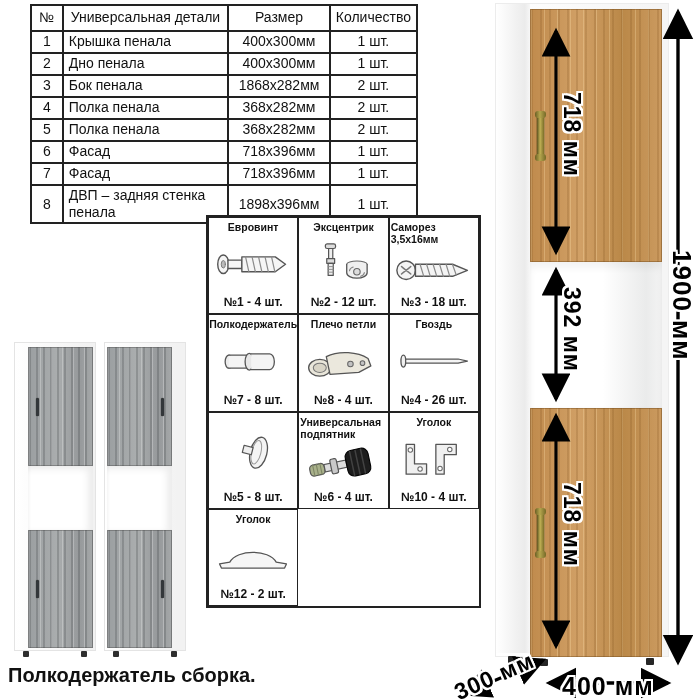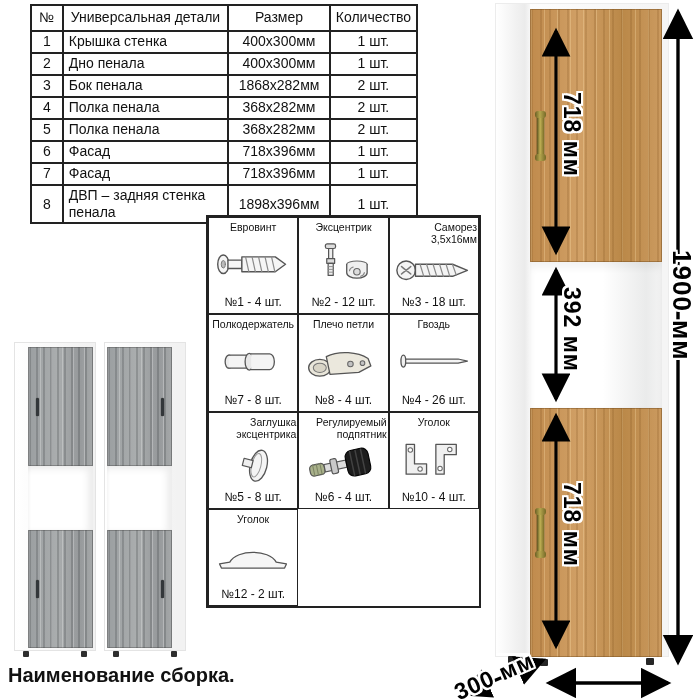--- a/index.html
+++ b/index.html
@@ -13,25 +13,25 @@
   .parts th{height:22px;}
   .parts td{height:18px;}
   .parts td.nm{text-align:left;}
 
   
   .hw{position:absolute;left:206px;top:215px;width:271px;height:389px;
       display:grid;grid-template-columns:repeat(3,1fr);grid-template-rows:repeat(4,1fr);
       border:2px solid #222;background:#fff;}
   .hw-cell{border:1px solid #222;display:flex;flex-direction:column;align-items:center;
            padding:3px 1px 4px;overflow:hidden;}
-  .hw-name{font-weight:400;font-size:10.5px;line-height:1.18;text-align:right;}
+  .hw-name{font-weight:700;font-size:10.5px;line-height:1.18;text-align:left;}
   .hw-fig{flex:1;display:flex;align-items:center;justify-content:center;width:100%;min-height:0;}
   .hw-fig svg{max-height:46px;}
   .hw-fig svg *{stroke-linecap:round;stroke-linejoin:round;}
-  .hw-count{font-weight:400;font-size:12px;white-space:nowrap;}
+  .hw-count{font-weight:700;font-size:12px;white-space:nowrap;}
 
   
   .owood{background:
       repeating-linear-gradient(90deg, rgba(122,77,26,.20) 0 2px, rgba(0,0,0,0) 2px 9px),
       repeating-linear-gradient(90deg, rgba(255,228,175,.30) 0 1px, rgba(0,0,0,0) 1px 13px),
       linear-gradient(90deg,#c08b4d,#d1a066 38%,#ba8848 70%,#cb9a5f);
       border:1px solid rgba(115,75,28,.45);box-sizing:border-box;}
   .gwood{background:
       repeating-linear-gradient(90deg, rgba(60,64,66,.25) 0 2px, rgba(0,0,0,0) 2px 7px),
       repeating-linear-gradient(90deg, rgba(255,255,255,.25) 0 1px, rgba(0,0,0,0) 1px 11px),
@@ -100,21 +100,21 @@
       <tr>
         <th>№</th>
         <th>Универсальная детали</th>
         <th>Размер</th>
         <th>Количество</th>
       </tr>
     </thead>
     <tbody>
       <tr>
           <td>1</td>
-          <td class="nm">Крышка стенка</td>
+          <td class="nm">Крышка пенала</td>
           <td>400х300мм</td>
           <td>1 шт.</td>
         </tr>
       <tr>
           <td>2</td>
           <td class="nm">Дно пенала</td>
           <td>400х300мм</td>
           <td>1 шт.</td>
         </tr>
       <tr>
@@ -236,35 +236,34 @@
       <div class="hw-fig">
         <svg viewBox="0 0 84 26" width="78">
           <ellipse cx="9" cy="13" rx="2.6" ry="6.5" fill="#f0f0f0" stroke="#555" stroke-width="1.4"></ellipse>
           <path d="M11.5 10.8 H68 L78 13 L68 15.2 H11.5 Z" fill="#f4f4f4" stroke="#555" stroke-width="1.3"></path>
         </svg>
       </div>
       <div class="hw-count">№4 - 26 шт.</div>
     </div>
 
     <div class="hw-cell">
-      <div class="hw-name">Заглушка эксцентрика</div>
       <div class="hw-fig">
         <svg viewBox="0 0 84 48" width="78">
           <g transform="rotate(14 46 24)">
             <ellipse cx="48" cy="24" rx="9" ry="17" fill="#f4f4f4" stroke="#555" stroke-width="1.4"></ellipse>
             <ellipse cx="45.5" cy="24" rx="5" ry="13" fill="none" stroke="#9a9a9a" stroke-width="1.1"></ellipse>
             <rect x="31" y="20" width="10" height="8" fill="#efefef" stroke="#555" stroke-width="1.3"></rect>
           </g>
         </svg>
       </div>
       <div class="hw-count">№5 - 8 шт.</div>
     </div>
 
     <div class="hw-cell">
-      <div class="hw-name">Регулируемый подпятник</div>
+      <div class="hw-name">Универсальная подпятник</div>
       <div class="hw-fig">
         <svg viewBox="0 0 84 48" width="78">
           <g transform="rotate(-12 42 24)">
             <rect x="6" y="17" width="16" height="12" rx="4" fill="#a9b18b" stroke="#555" stroke-width="1.3"></rect>
             <path d="M10 17 v12 M14 17 v12 M18 17 v12" stroke="#7f8765" stroke-width="1.2" fill="none"></path>
             <rect x="22" y="19" width="24" height="8" fill="#dcdcdc" stroke="#555" stroke-width="1.3"></rect>
             <rect x="29" y="15" width="7" height="16" rx="2" fill="#c9c9c9" stroke="#555" stroke-width="1.3"></rect>
             <rect x="46" y="10" width="25" height="28" rx="7" fill="#1d1d1d" stroke="#000" stroke-width="1.2"></rect>
             <path d="M52 11 v26 M58 11 v26 M64 11 v26" stroke="#424242" stroke-width="1.6" fill="none"></path>
           </g>
@@ -350,17 +349,18 @@
     <line x1="556" y1="416" x2="556" y2="646" stroke="#000" stroke-width="3.2" marker-start="url(#ah)" marker-end="url(#ah)"></line>
     <line x1="678" y1="12" x2="678" y2="662" stroke="#000" stroke-width="3.4" marker-start="url(#ah)" marker-end="url(#ah)"></line>
     <line x1="549" y1="683" x2="668" y2="683" stroke="#000" stroke-width="3.4" marker-start="url(#ah)" marker-end="url(#ah)"></line>
     <line x1="463" y1="694" x2="543" y2="660" stroke="#000" stroke-width="3.4" marker-start="url(#ah)" marker-end="url(#ah)"></line>
   </svg>
 
   <div class="dim vlab" style="left:558px;top:92px">718 мм</div>
   <div class="dim vlab" style="left:558px;top:287px">392 мм</div>
   <div class="dim vlab" style="left:558px;top:482px">718 мм</div>
   <div class="dim vlab" style="left:666px;top:250px;font-size:26px">1900 мм</div>
+  <div class="dim hlab" style="left:562px;top:672px">400 мм</div>
   <div class="dim dlab" style="left:452px;top:663px">300 мм</div>
 
-  <div class="caption">Наименование сборка.</div>
+  <div class="caption">Полкодержатель сборка.</div>
 
 </div>
 
 </body></html>

